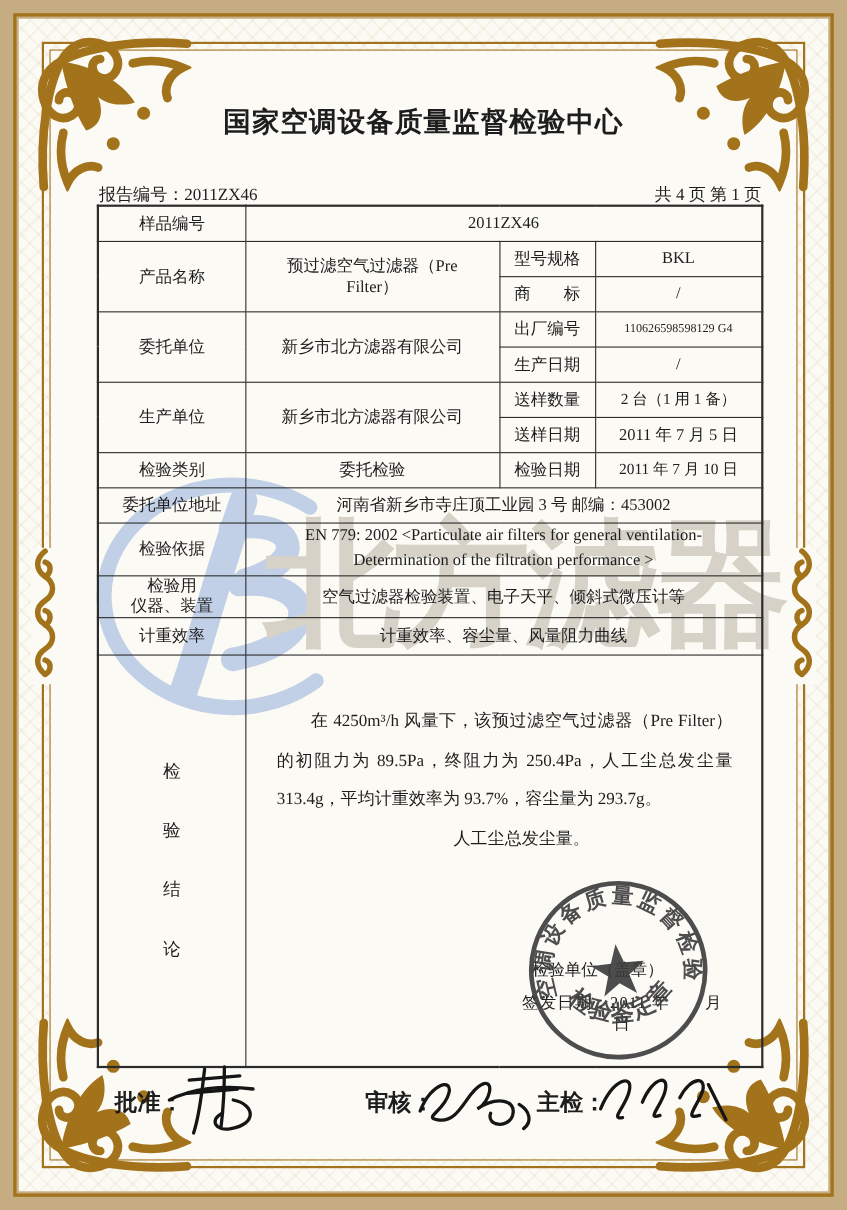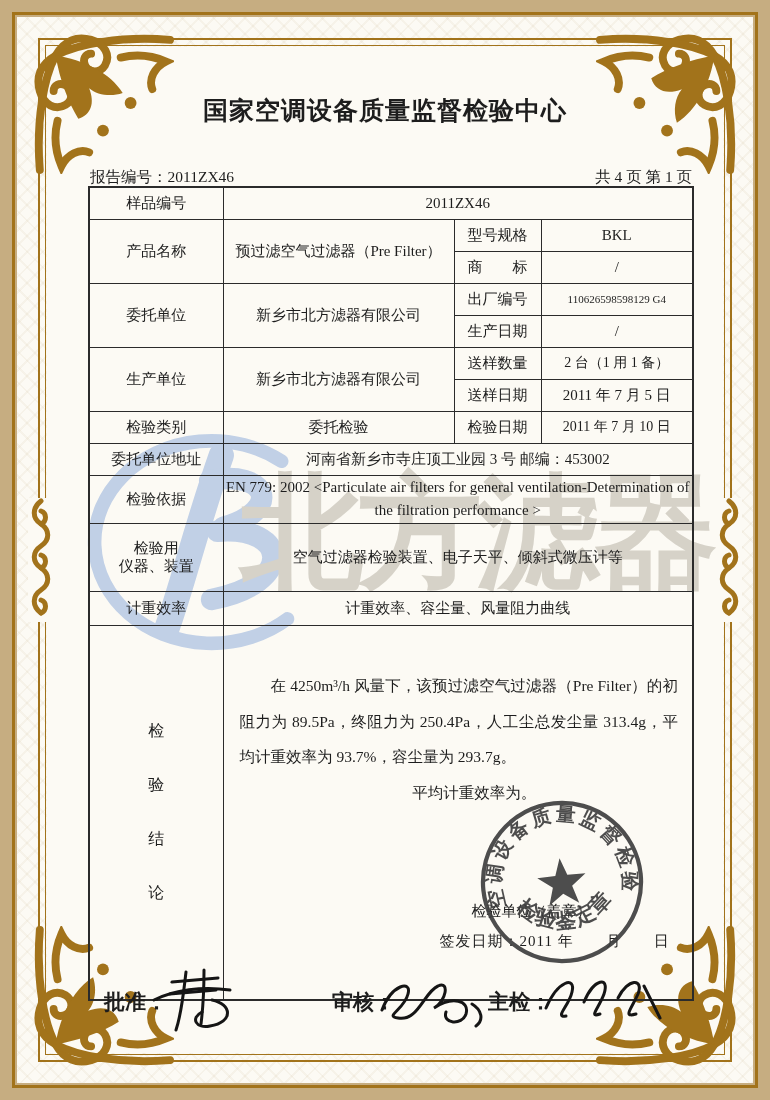--- a/index.html
+++ b/index.html
@@ -40,21 +40,21 @@
     font-size:25px;font-weight:bold;letter-spacing:1px;}
   .report-title{position:absolute;top:127px;left:0;width:100%;text-align:center;
     font-family:"Liberation Sans","DejaVu Sans",sans-serif;
     font-size:32px;font-weight:bold;letter-spacing:5px;}
   .report-line{position:absolute;top:167px;left:90px;width:602px;
     display:flex;justify-content:space-between;font-size:15.5px;}
   
   table.report{position:absolute;left:88px;top:186px;border-collapse:collapse;
     table-layout:fixed;width:604px;background:transparent;}
   table.report td{border:1.5px solid #2b2b2b;text-align:center;vertical-align:middle;
-    font-size:15px;padding:0 0;overflow:hidden;}
+    font-size:15px;padding:0 12px;overflow:hidden;}
   table.report{border:2.5px solid #2b2b2b;}
   td.val-left{text-align:left;padding-left:14px;}
   td.basis-cell{font-size:14.5px;line-height:1.55;padding:2px 10px;}
   td.vlabel{padding:0;}
   .vwrap{display:flex;flex-direction:column;align-items:center;justify-content:center;
     gap:33px;height:100%;font-size:16px;}
   td.concl-cell{vertical-align:top;text-align:left;padding:0;}
   .concl-wrap{position:relative;height:373px;}
   .concl-text{padding:42px 14px 0 16px;font-size:15.5px;line-height:2.3;}
   .concl-text p{margin:0;text-indent:2em;}
@@ -217,21 +217,21 @@
       </tr>
       <tr style="height:32px">
         <td>委托单位地址</td>
         <td colspan="3">河南省新乡市寺庄顶工业园 3 号  邮编：453002</td>
       </tr>
       <tr style="height:48px">
         <td>检验依据</td>
         <td colspan="3" class="basis-cell">EN 779: 2002 &lt;Particulate air filters for general ventilation-Determination of the filtration performance &gt;</td>
       </tr>
       <tr style="height:36px">
-        <td style="line-height:1.25;padding:15px 0">
+        <td style="line-height:1.25;padding:0 0">
           <span>检验用</span><br>
           <span>仪器、装置</span>
         </td>
         <td colspan="3">空气过滤器检验装置、电子天平、倾斜式微压计等</td>
       </tr>
       <tr style="height:34px">
         <td>计重效率</td>
         <td colspan="3">计重效率、容尘量、风量阻力曲线</td>
       </tr>
       <tr style="height:373px">
@@ -240,21 +240,21 @@
             <span>检</span>
             <span>验</span>
             <span>结</span>
             <span>论</span>
           </div>
         </td>
         <td colspan="3" class="concl-cell">
           <div class="concl-wrap">
             <div class="concl-text">
               <p class="p1">在 4250m³/h 风量下，该预过滤空气过滤器（Pre Filter）的初阻力为 89.5Pa，终阻力为 250.4Pa，人工尘总发尘量 313.4g，平均计重效率为 93.7%，容尘量为 293.7g。</p>
-              <p>平均计重效率为。</p>
+              <p>人工尘总发尘量。</p>
             </div>
             <div class="seal-line">检验单位（盖章）</div>
             <div class="issue-line">签发日期：2011 年　　月　　日</div>
           </div>
         </td>
       </tr>
     </tbody>
       </table>
 
     <div class="footer">

